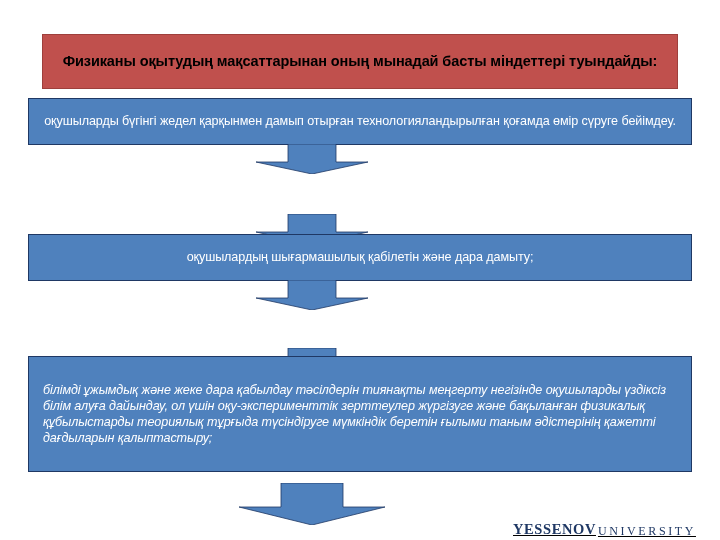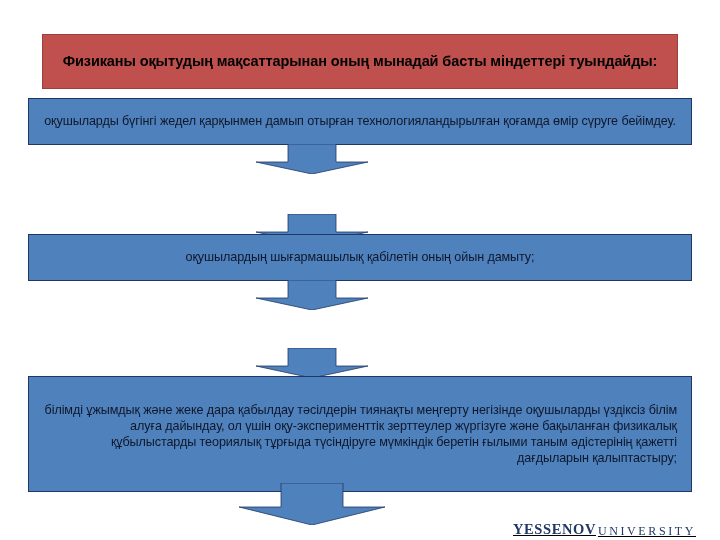--- a/index.html
+++ b/index.html
@@ -52,32 +52,32 @@
     position: absolute;
     background: #4F81BD;
     border: 1px solid #1F3864;
     box-sizing: border-box;
     display: flex;
     align-items: center;
     justify-content: center;
     padding: 2px 14px;
   }
   .step .txt {
-    color: #0f172a;
+    color: #ffffff;
     font-size: 12.6px;
     line-height: 1.28;
-    text-align: right;
+    text-align: left;
     letter-spacing: -0.1px;
   }
 
   .step-1 { left: 28px; top: 86px;  width: 664px; height: 47px; }
   .step-2 { left: 28px; top: 152px; width: 664px; height: 51px; }
   .step-3 { left: 28px; top: 222px; width: 664px; height: 47px; }
   .step-4 { left: 28px; top: 288px; width: 664px; height: 49px; }
-  .step-5 { left: 28px; top: 364px; width: 664px; height: 116px; }
+  .step-5 { left: 28px; top: 344px; width: 664px; height: 116px; font-style: italic; }
 
   
   .arrow {
     position: absolute;
     left: 50%;
     transform: translateX(-50%);
   }
   .arrow svg { display: block; }
 
   .arrow-1 { top: 132px; }
@@ -135,21 +135,21 @@
     </svg>
   </div>
 
   <div class="arrow arrow-2">
     <svg width="150" height="30" viewBox="0 0 150 30" xmlns="http://www.w3.org/2000/svg">
       <polygon points="51,0 99,0 99,18 131,18 75,30 19,18 51,18" fill="#4F81BD" stroke="#1F3864" stroke-width="0.8"></polygon>
     </svg>
   </div>
 
   <div class="step step-3">
-    <div class="txt">оқушылардың шығармашылық қабілетін оның ойын дамыту;</div>
+    <div class="txt">оқушылардың шығармашылық қабілетін және дара дамыту;</div>
   </div>
   <div class="arrow arrow-3">
     <svg width="150" height="30" viewBox="0 0 150 30" xmlns="http://www.w3.org/2000/svg">
       <polygon points="51,0 99,0 99,18 131,18 75,30 19,18 51,18" fill="#4F81BD" stroke="#1F3864" stroke-width="0.8"></polygon>
     </svg>
   </div>
 
   <div class="arrow arrow-4">
     <svg width="150" height="30" viewBox="0 0 150 30" xmlns="http://www.w3.org/2000/svg">
       <polygon points="51,0 99,0 99,18 131,18 75,30 19,18 51,18" fill="#4F81BD" stroke="#1F3864" stroke-width="0.8"></polygon>

